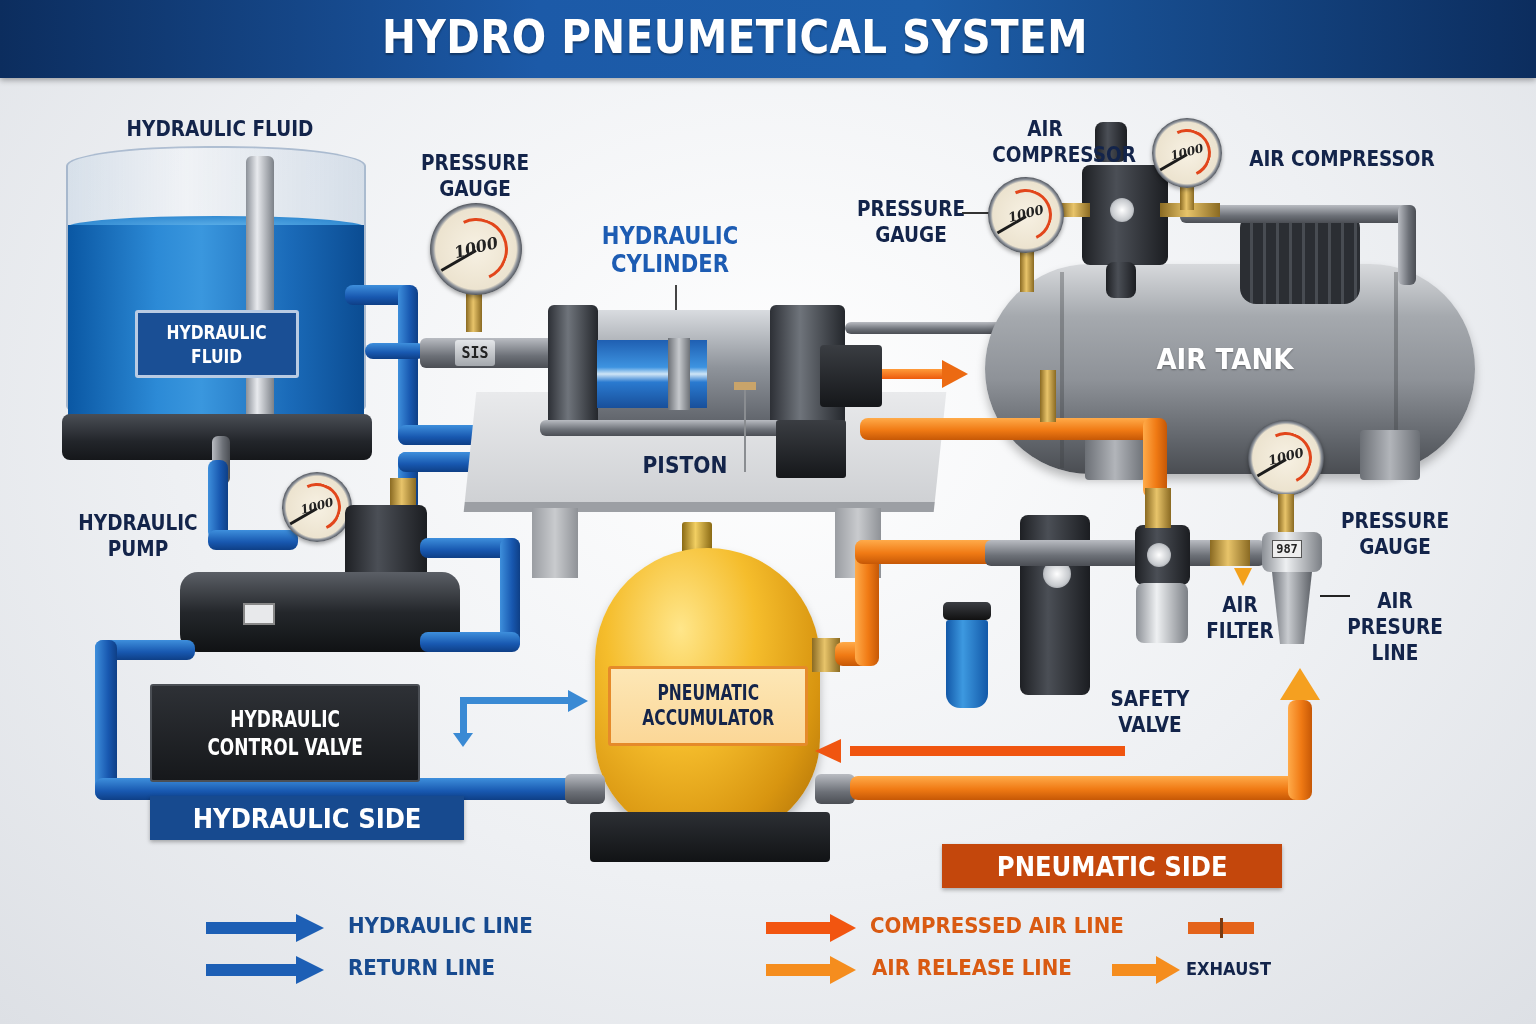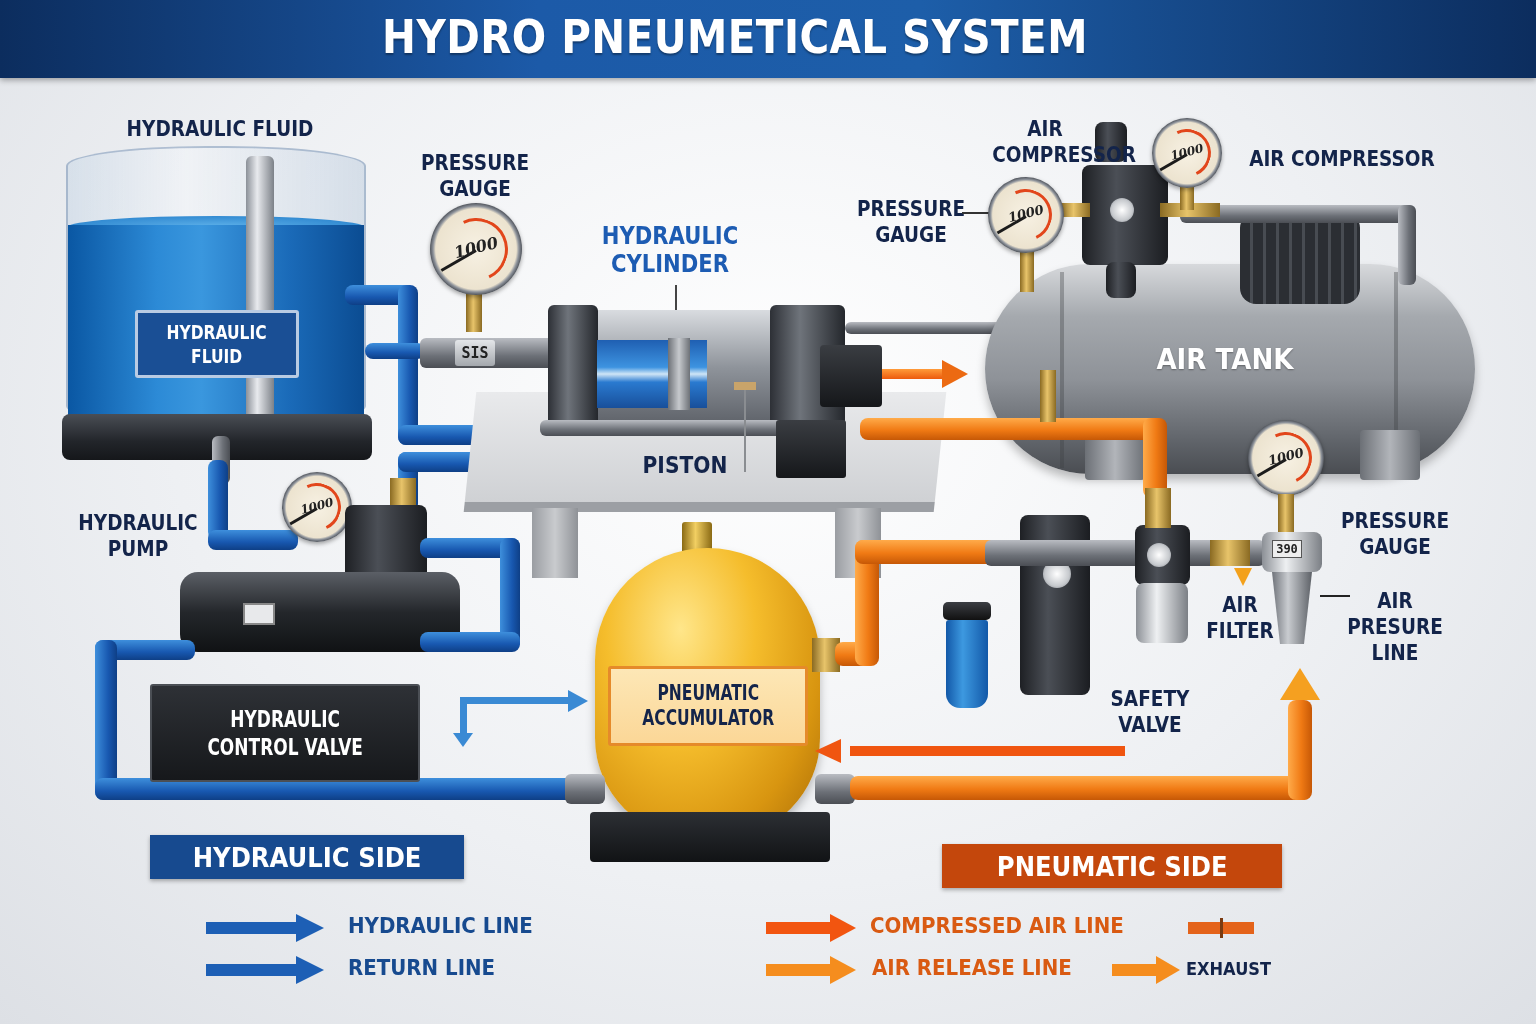--- a/index.html
+++ b/index.html
@@ -397,35 +397,35 @@
   <div>VALVE</div>
 </div>
 
 <div class="gauge" style="left:1248px; top:420px; width:76px; height:76px;">
   <div class="redarc"></div>
     <div class="needle"></div>
   <div class="reading" style="font-size:13px;">1000</div>
 </div>
 <div class="stem-brass" style="left:1278px; top:494px; width:16px; height:42px;"></div>
 <div class="silver-body" style="left:1262px; top:532px; width:60px; height:40px;"></div>
-<div class="abs" style="left:1272px; top:540px; width:30px; height:18px; background:#eee; border:1px solid #555; font:bold 12px 'DejaVu Sans Mono', monospace; text-align:center; line-height:16px; color:#222;">390</div>
+<div class="abs" style="left:1272px; top:540px; width:30px; height:18px; background:#eee; border:1px solid #555; font:bold 12px 'DejaVu Sans Mono', monospace; text-align:center; line-height:16px; color:#222;">987</div>
 <div class="abs" style="left:1272px; top:572px; width:40px; height:72px; background:linear-gradient(90deg,#6f737a,#c9ccd0 40%,#5d6167); clip-path:polygon(0 0,100% 0,80% 100%,20% 100%);"></div>
 
 <div class="label" style="left:1330px; top:508px; width:130px;">
   <div>PRESSURE</div>
   <div>GAUGE</div>
 </div>
 <div class="abs" style="left:1320px; top:595px; width:30px; height:2px; background:#222;"></div>
 <div class="label" style="left:1340px; top:588px; width:110px;">
   <div>AIR</div>
   <div>PRESURE</div>
   <div>LINE</div>
 </div>
 
-<div class="legend-title" style="left:150px; top:835px; width:314px; background:#174a8f;">
+<div class="legend-title" style="left:150px; top:796px; width:314px; background:#174a8f;">
   <span>HYDRAULIC SIDE</span>
 </div>
 <div class="arrow" style="left:206px; top:920px; width:118px;">
   <div class="shaft" style="width:92px; height:12px; top:2px; background:#1d5fb5;"></div>
   <div class="head" style="left:90px; border-left:28px solid #1d5fb5;"></div>
 </div>
 <div class="legend-text" style="left:348px; top:913px; color:#174a8f;">HYDRAULIC LINE</div>
 <div class="arrow" style="left:206px; top:962px; width:118px;">
   <div class="shaft" style="width:92px; height:12px; top:2px; background:#1d5fb5;"></div>
   <div class="head" style="left:90px; border-left:28px solid #1d5fb5;"></div>

